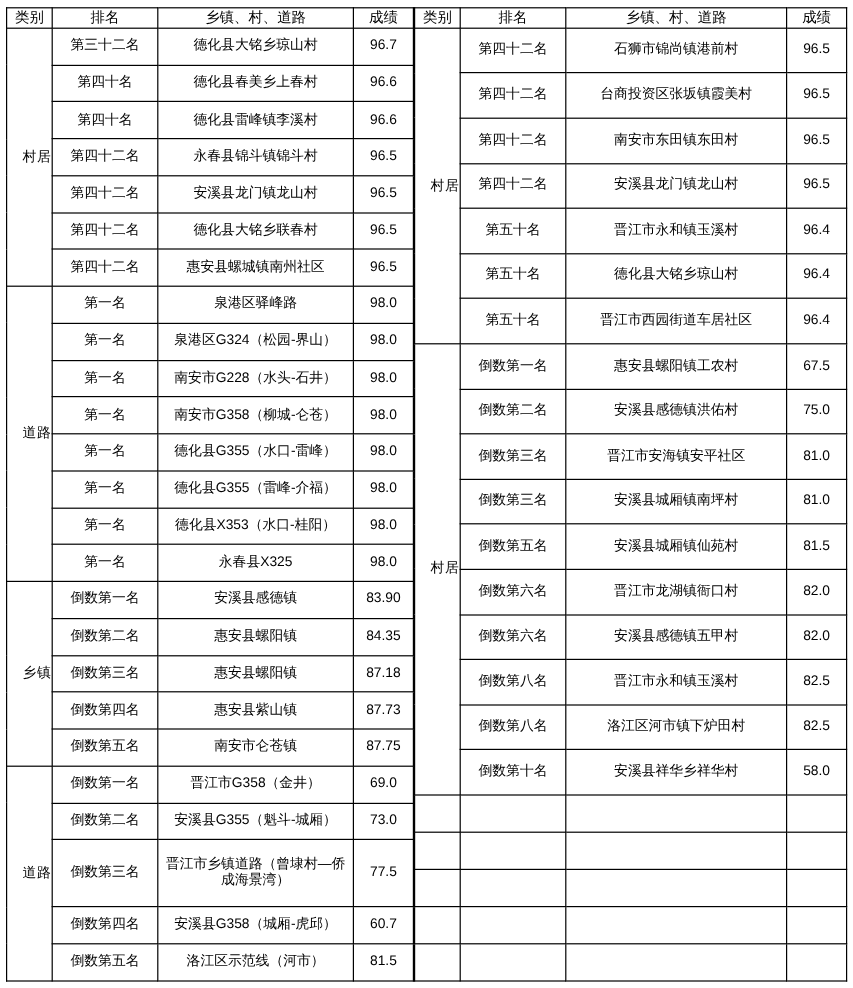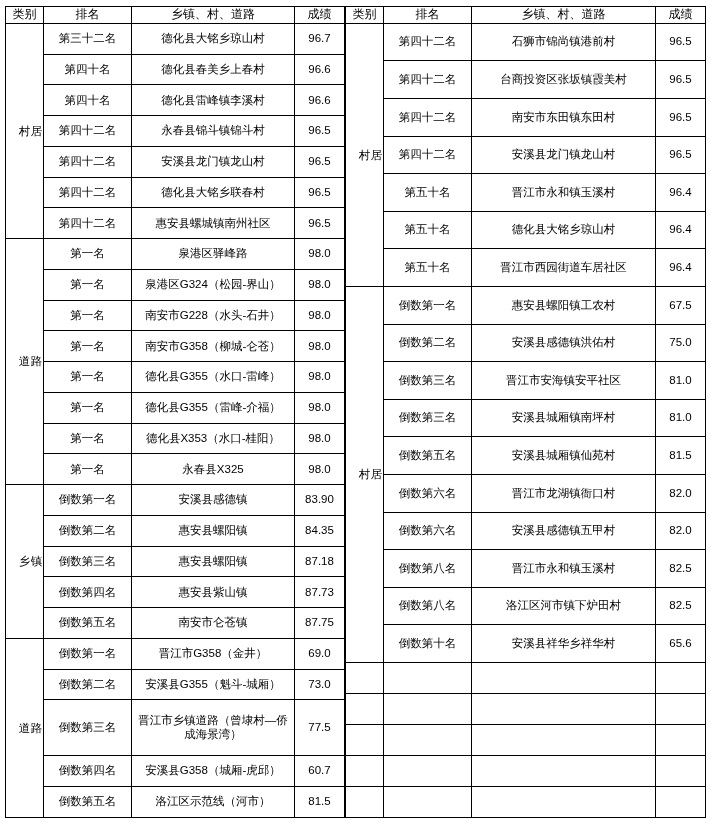--- a/index.html
+++ b/index.html
@@ -320,21 +320,21 @@
               <td>82.5</td>
             </tr>
             <tr>
               <td>倒数第八名</td>
               <td>洛江区河市镇下炉田村</td>
               <td>82.5</td>
             </tr>
             <tr>
               <td>倒数第十名</td>
               <td>安溪县祥华乡祥华村</td>
-              <td>65.6</td>
+              <td>58.0</td>
             </tr>
             <tr class="empty-row">
               <td>&nbsp;</td>
               <td>&nbsp;</td>
               <td>&nbsp;</td>
               <td>&nbsp;</td>
             </tr>
             <tr class="empty-row">
               <td>&nbsp;</td>
               <td>&nbsp;</td>

